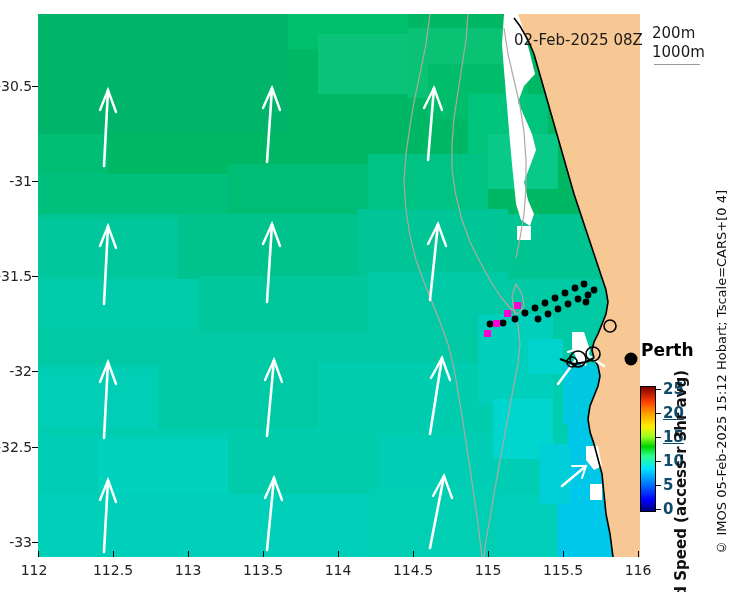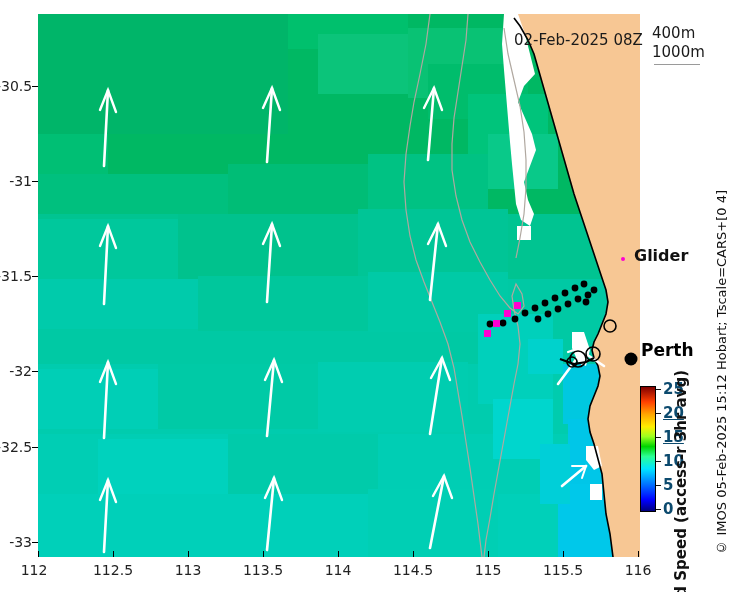--- a/index.html
+++ b/index.html
@@ -276,31 +276,25 @@
       <g>
         <path d="M 522,345 L 536,350 L 548,348 L 556,344" fill="none" stroke="#000" stroke-width="2.2"></path>
       </g>
 
       <circle cx="593" cy="345" r="6.5" fill="#000000"></circle>
     </svg>
   </div>
 
   <div class="ovl" id="timestamp">02-Feb-2025 08Z</div>
 
-  <div class="ovl" id="depth200">400m</div>
+  <div class="ovl" id="depth200">200m</div>
   <div class="ovl" id="depth1000">1000m</div>
   <div id="depthline"></div>
 
   <div id="legend">
-    <div class="lg-row">
-      <span class="lg-sym">
-        <span class="dot-glider"></span>
-      </span>
-      <span class="lg-txt bold">Glider</span>
-    </div>
   </div>
 
   <div id="perth-label">Perth</div>
 
   <div id="cbar"></div>
   <div class="cb-tick" style="top:389px;"></div>
   <div class="cb-tick" style="top:413px;"></div>
   <div class="cb-tick" style="top:437px;"></div>
   <div class="cb-tick" style="top:461px;"></div>
   <div class="cb-tick" style="top:485px;"></div>

